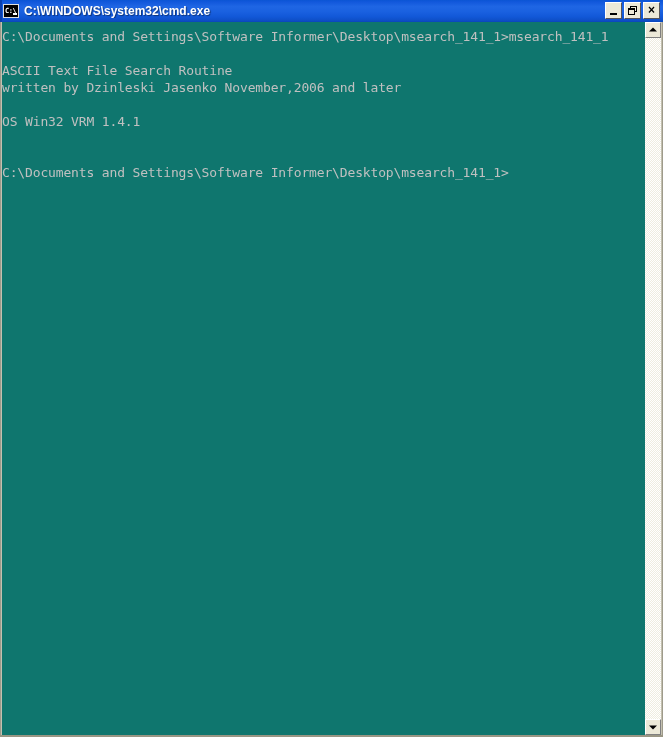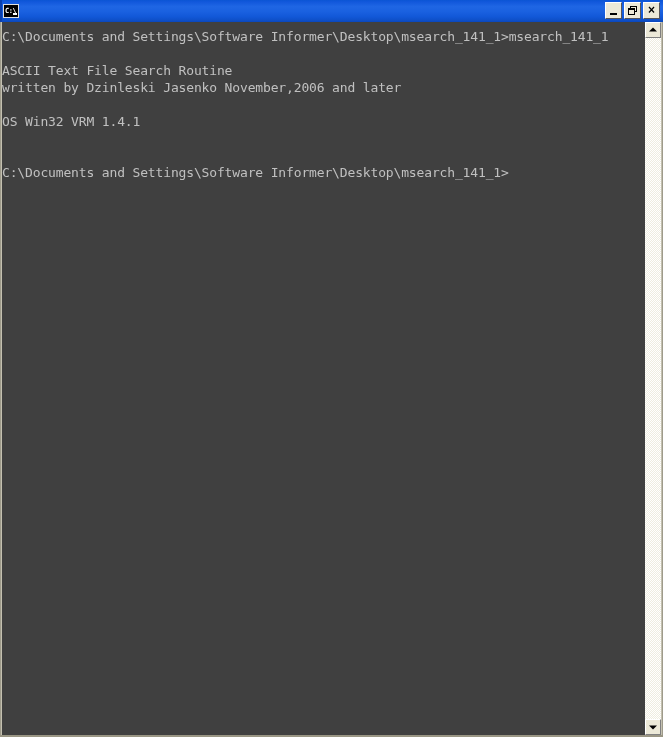--- a/index.html
+++ b/index.html
@@ -152,21 +152,21 @@
     color: #000;
   }
 
   
   .console {
     position: absolute;
     left: 2px;
     top: 22px;
     width: 643px;
     height: 713px;
-    background: #404040;
+    background: #0f766e;
     overflow: hidden;
     box-sizing: border-box;
   }
   .console-text {
     position: absolute;
     left: 0px;
     top: 6px;
     margin: 0;
     padding: 0;
     font-family: "DejaVu Sans Mono", monospace;
@@ -252,20 +252,21 @@
 </head>
 <body>
 
 <div class="window">
 
   <div class="titlebar">
     <div class="title-icon">
       <span class="glyph">C:\</span>
       <span class="cursor"></span>
     </div>
+    <div class="title-text">C:\WINDOWS\system32\cmd.exe</div>
 
     <div class="win-buttons">
       <div class="win-btn">
         <span class="glyph-min"></span>
       </div>
       <div class="win-btn">
         <span class="glyph-restore-back"></span>
         <span class="glyph-restore-front"></span>
       </div>
       <div class="win-btn">

